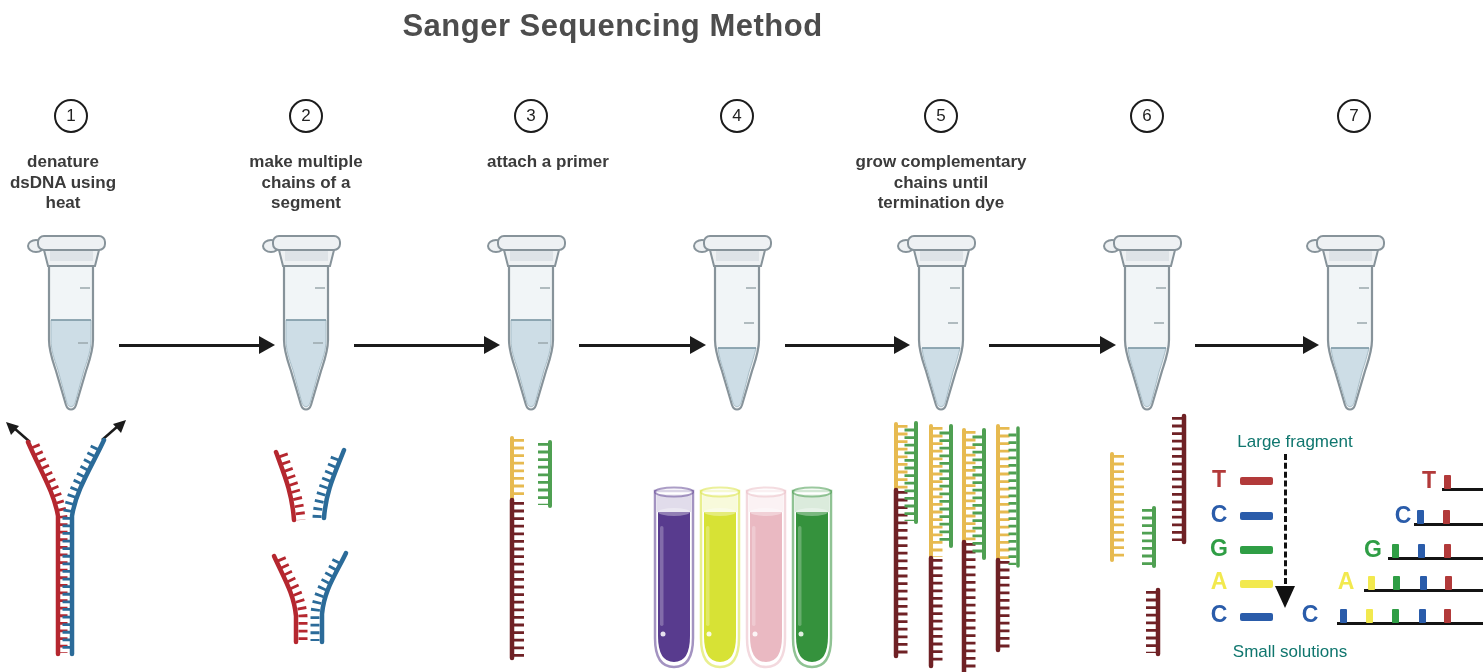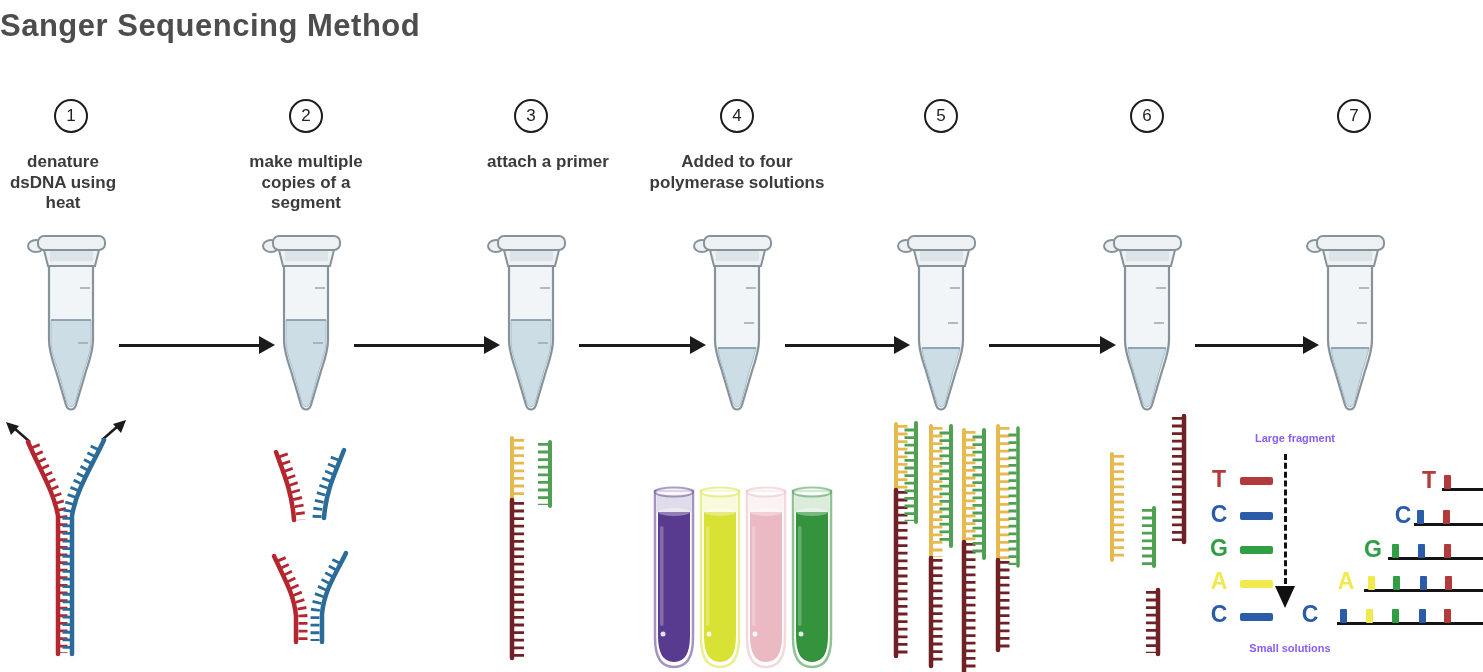--- a/index.html
+++ b/index.html
@@ -1,18 +1,18 @@
 <!DOCTYPE html>
 <html><head>
 <meta charset="utf-8">
 <style>
   html,body{margin:0;padding:0;background:#fff;}
   #canvas{position:relative;width:1483px;height:672px;background:#fff;overflow:hidden;
           font-family:"Liberation Sans",sans-serif;}
-  .title{position:absolute;top:8px;left:0;width:1225px;text-align:left;
+  .title{position:absolute;top:8px;left:0;width:1225px;text-align:center;
          font-size:31px;font-weight:bold;color:#4d4d4d;letter-spacing:.5px;}
   .step-circle{position:absolute;top:99px;width:34px;height:34px;border:2.5px solid #1c1c1c;
          border-radius:50%;box-sizing:border-box;display:flex;align-items:center;justify-content:center;
          font-size:17px;color:#222;background:#fff;}
   .step-label{position:absolute;top:152px;text-align:center;font-size:17px;font-weight:bold;
          color:#3b3b3b;line-height:1.22;}
   .flow-arrow{position:absolute;top:344px;height:3px;background:#1b1b1b;}
   .flow-arrow::after{content:'';position:absolute;right:-15px;top:-8px;width:0;height:0;
          border-left:16px solid #1b1b1b;border-top:9px solid transparent;border-bottom:9px solid transparent;}
   svg{position:absolute;overflow:visible;}
@@ -24,21 +24,21 @@
   .tline{stroke:#7d97a4;stroke-width:1.6;}
   .tmark{stroke:#9aa7ad;stroke-width:1.5;}
   
   .spine{fill:none;stroke-linecap:round;}
   .teeth{fill:none;stroke-dasharray:2.8 4.8;}
   .red{stroke:#b5272f;} .blue{stroke:#2b6b99;} .maroon{stroke:#6f2125;}
   .yellow{stroke:#e7ba50;} .green{stroke:#4fa052;}
   .arr{stroke:#1b1b1b;stroke-width:2.5;} .arrhead{fill:#1b1b1b;}
   
   #panel7{position:absolute;left:1200px;top:428px;width:283px;height:244px;}
-  .frag-label{position:absolute;font-size:11px;color:#8b5cf6;font-weight:bold;}
+  .frag-label{position:absolute;font-size:17px;color:#0f766e;}
   .dash-line{position:absolute;left:84px;top:26px;height:130px;width:0;border-left:3px dashed #111;}
   .down-head{position:absolute;left:75px;top:158px;width:0;height:0;
       border-left:10px solid transparent;border-right:10px solid transparent;border-top:22px solid #111;}
   .base-letter{position:absolute;font-size:23px;font-weight:bold;width:26px;text-align:center;line-height:1;}
   .bT{color:#b23a3a;} .bC{color:#2a5caa;} .bG{color:#2f9e45;} .bA{color:#f2e94e;}
   .leg-bar{position:absolute;left:40px;width:33px;height:8px;border-radius:2px;}
   .fT{background:#b23a3a;} .fC{background:#2a5caa;} .fG{background:#2f9e45;} .fA{background:#f2e94e;}
   .gel-line{position:absolute;height:3px;background:#141414;}
   .gel-tick{position:absolute;width:7px;height:14px;border-radius:1px;}
 </style>
@@ -65,23 +65,23 @@
       <span>5</span>
     </div>
   <div class="step-circle" style="left:1130px">
       <span>6</span>
     </div>
   <div class="step-circle" style="left:1337px">
       <span>7</span>
     </div>
 
   <div class="step-label" style="left:3px;width:120px">denature dsDNA using heat</div>
-  <div class="step-label" style="left:236px;width:140px">make multiple copies of a segment</div>
+  <div class="step-label" style="left:236px;width:140px">make multiple chains of a segment</div>
   <div class="step-label" style="left:468px;width:160px">attach a primer</div>
-  <div class="step-label" style="left:632px;width:210px">Added to four polymerase solutions</div>
+  <div class="step-label" style="left:846px;width:190px">grow complementary chains until termination dye</div>
 
   <svg width="0" height="0" style="position:absolute" aria-hidden="true">
     <defs>
       <symbol id="tube-high" viewBox="0 0 92 190">
         <ellipse cx="11" cy="18" rx="8" ry="6" class="tgl"></ellipse>
         <rect x="13" y="8" width="67" height="14" rx="6" class="tgl"></rect>
         <path d="M19,22 L74,22 L70,38 L23,38 Z" class="tgl"></path>
         <rect x="25" y="23" width="43" height="10" fill="#d9e0e4" opacity="0.8"></rect>
         <path d="M24,38 L24,112 C24,123 27,131 31,143 L41,177 C43,183 49,183 51,177 L61,143 C65,131 68,123 68,112 L68,38 Z" class="tbody"></path>
         <path d="M26,92 L26,112 C26,122 29,130 33,142 L42,175 C44,180 48,180 50,175 L59,142 C63,130 66,122 66,112 L66,92 Z" class="tliq"></path>

